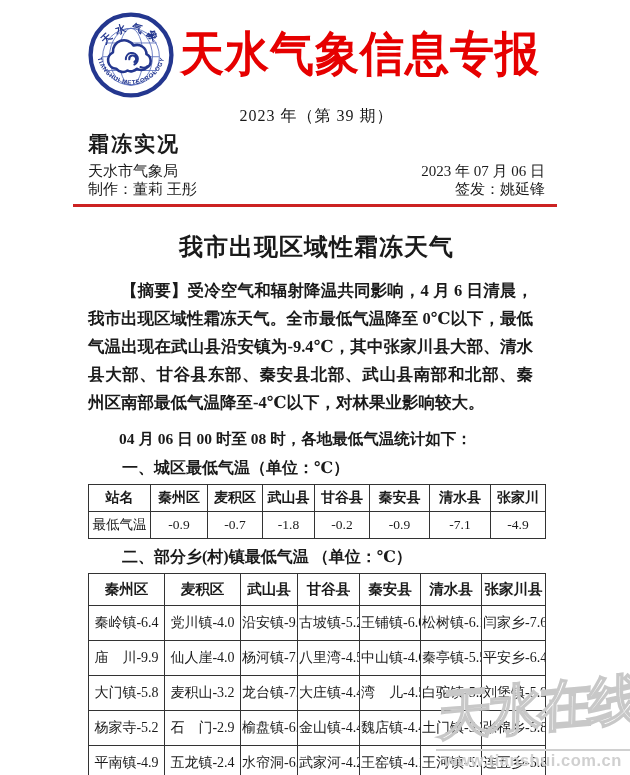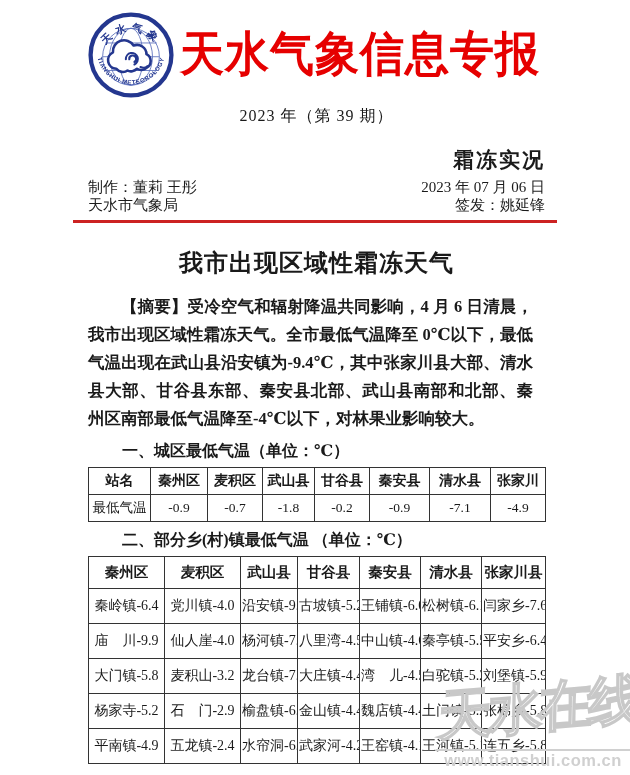--- a/index.html
+++ b/index.html
@@ -10,21 +10,21 @@
   .page{padding:10px 85px 0 88px;position:relative;}
   
   .masthead{display:flex;align-items:center;gap:6px;height:90px;}
   .logo{width:86px;height:86px;flex:0 0 86px;}
   .main-title{
     font-size:44px;font-weight:bold;color:#e60000;white-space:nowrap;
     letter-spacing:1px;line-height:1;transform:scaleY(1.08);
     font-family:"Liberation Serif","DejaVu Serif",serif;
   }
   .issue-line{text-align:center;font-size:16px;margin-top:6px;letter-spacing:1px;}
-  .report-type{text-align:right;font-size:21px;font-weight:bold;margin-top:19px;letter-spacing:2px;}
+  .report-type{text-align:left;font-size:21px;font-weight:bold;margin-top:3px;letter-spacing:2px;}
   .meta-row{display:flex;justify-content:space-between;font-size:15px;margin-top:4px;line-height:18px;}
   .meta-right{text-align:right;}
   .red-rule{height:3px;background:#cc2222;margin:6px -12px 0 -15px;}
   
   .article-title{
     text-align:center;font-size:24px;font-weight:bold;margin:24px 0 0 0;
     font-family:Liberation Mono, monospace;letter-spacing:1px;
   }
   .summary{
     margin:14px 12px 0 0;text-indent:2em;font-weight:bold;font-size:16.5px;
@@ -86,35 +86,36 @@
       </text>
     </svg>
     <div class="main-title">天水气象信息专报</div>
   </div>
 
   <div class="issue-line">2023 年（第 39 期）</div>
   <div class="report-type">霜冻实况</div>
 
   <div class="meta-row">
     <div class="meta-left">
+      <div>天水市气象局</div>
       <div>制作：董莉 王彤</div>
-      <div>天水市气象局</div>
     </div>
     <div class="meta-right">
       <div>2023 年 07 月 06 日</div>
       <div>签发：姚延锋</div>
     </div>
   </div>
 
   <div class="red-rule"></div>
 
   <h1 class="article-title">我市出现区域性霜冻天气</h1>
 
   <p class="summary">【摘要】受冷空气和辐射降温共同影响，4 月 6 日清晨，我市出现区域性霜冻天气。全市最低气温降至 0℃以下，最低气温出现在武山县沿安镇为-9.4℃，其中张家川县大部、清水县大部、甘谷县东部、秦安县北部、武山县南部和北部、秦州区南部最低气温降至-4℃以下，对林果业影响较大。</p>
 
+  <p class="stats-intro">04 月 06 日 00 时至 08 时，各地最低气温统计如下：</p>
 
   <p class="tbl-caption">一、城区最低气温（单位：℃）</p>
 
   <table class="t1">
     <colgroup>
       <col style="width:62px">
         <col style="width:57px">
         <col style="width:55px">
         <col style="width:52px">
       <col style="width:55px">

